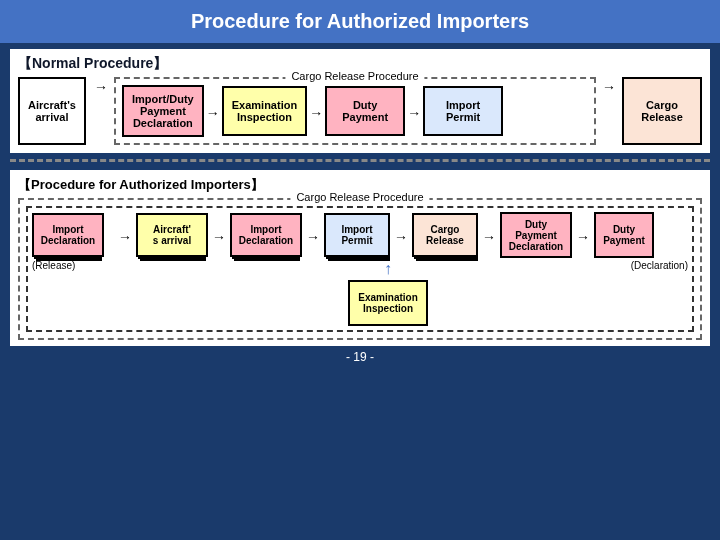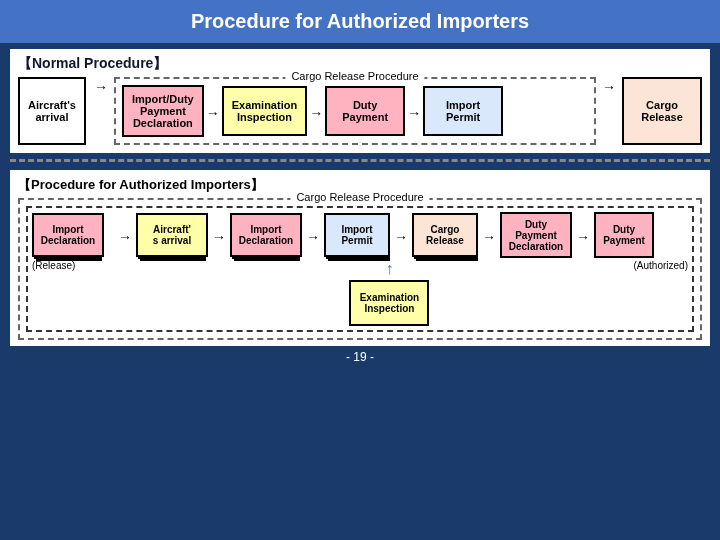--- a/index.html
+++ b/index.html
@@ -286,20 +286,20 @@
         <div class="bottom-row">
           <div class="optional-label">(Release)</div>
           <div style="flex:1; display:flex; justify-content:center; margin-left: 70px;">
             <div class="exam-box-row">
               <div style="font-size:16px; color:#4472c4; font-weight:bold;">↑</div>
               <div class="auth-box" style="background:#ffffaa; min-width:80px; margin-top:2px;">
                 <span style="font-size:10px; font-weight:bold; white-space:pre-line;">Examination<br>Inspection</span>
               </div>
             </div>
           </div>
-          <div class="periodical-label" style="align-self:flex-start; margin-top:2px;">(Authorized)</div>
+          <div class="periodical-label" style="align-self:flex-start; margin-top:2px;">(Declaration)</div>
         </div>
       </div>
     </div>
   </div>
 
   <div style="text-align:center; color:white; font-size:12px; margin-top:4px;">- 19 -</div>
 </div>
 
 </body></html>

